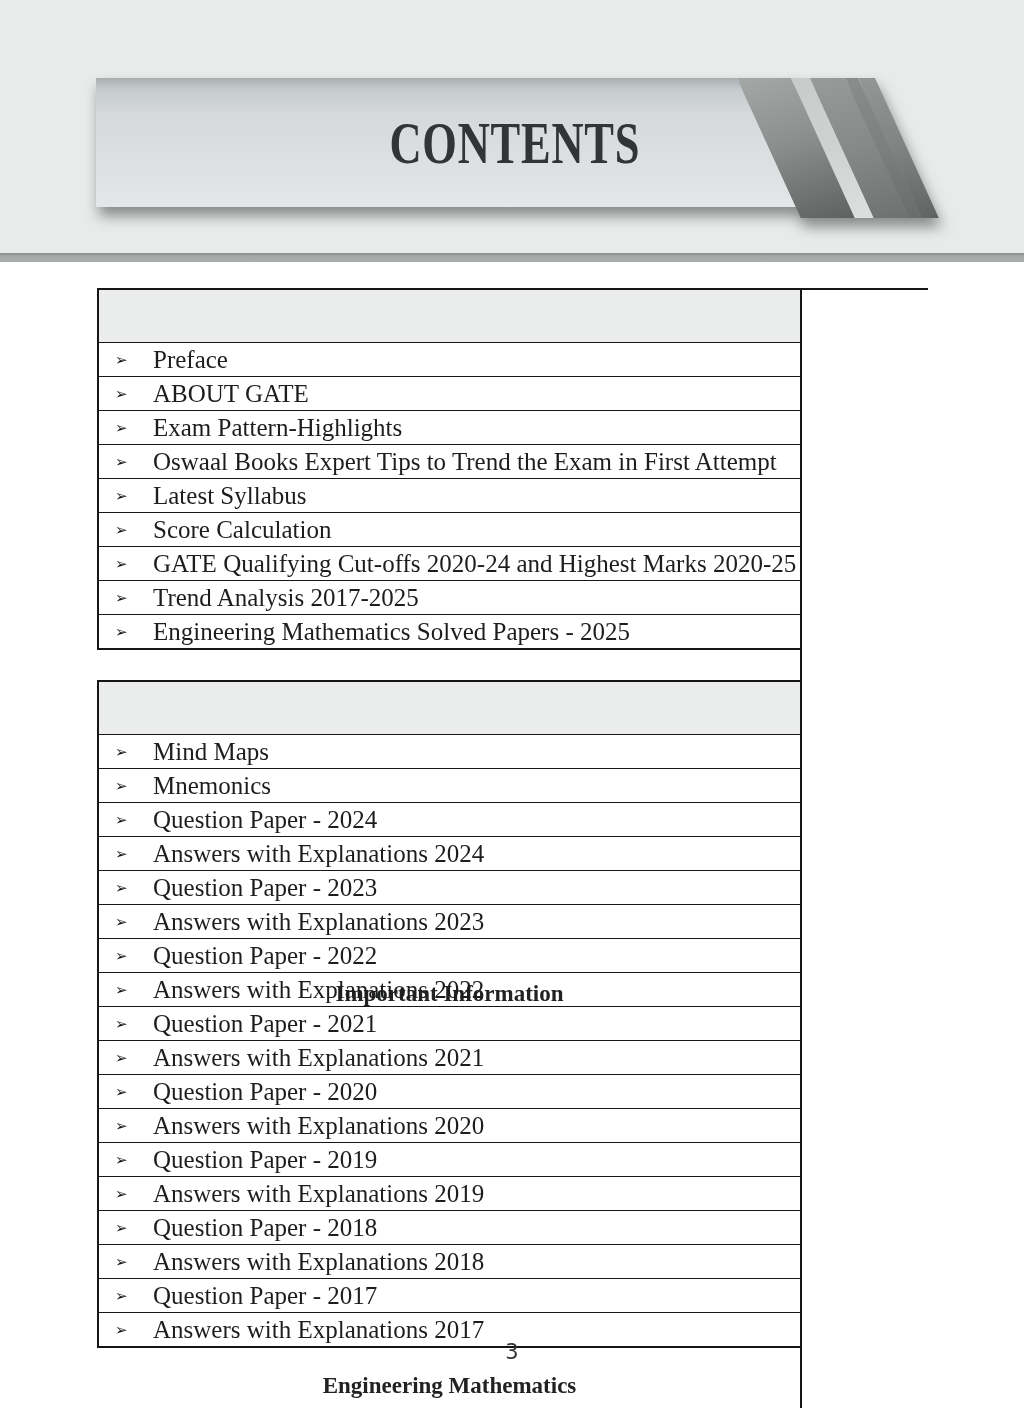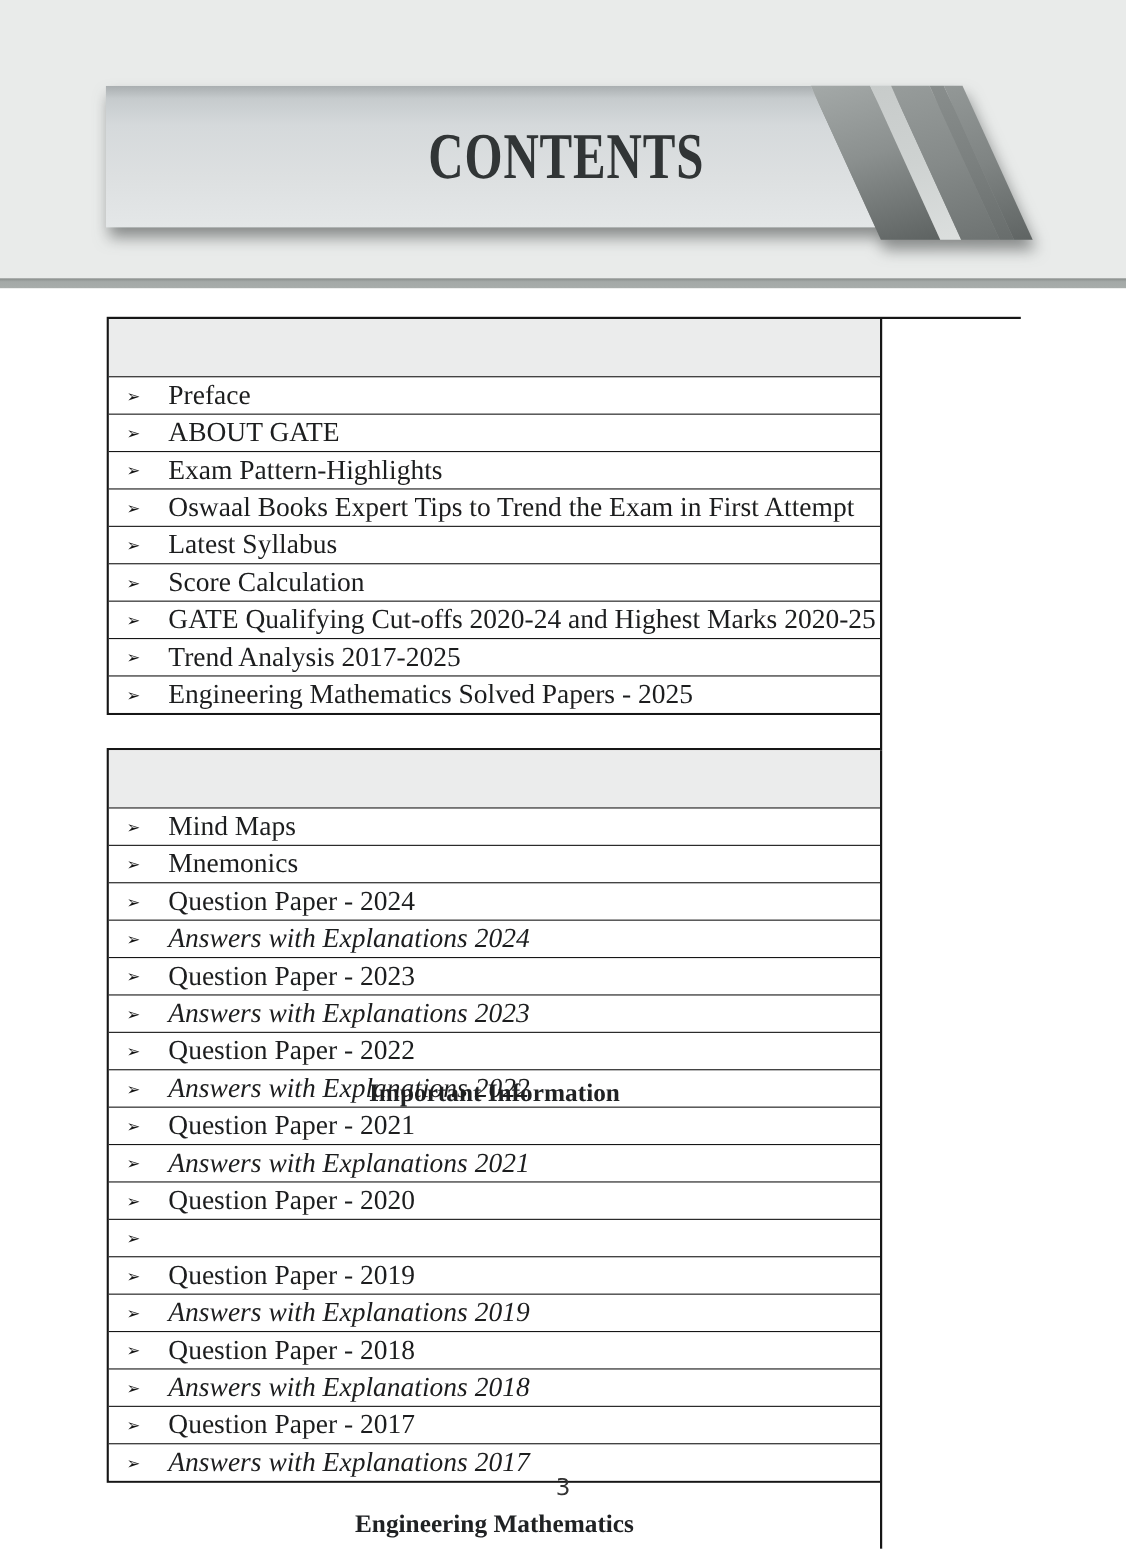--- a/index.html
+++ b/index.html
@@ -100,21 +100,21 @@
     font-size: 15px;
     color: #141414;
     width: 38px;
     flex: 0 0 38px;
   }
   .row-title {
     font-size: 25px;
     color: #1c1d1e;
     white-space: nowrap;
   }
-  .row-title.italic { font-style: italic; }
+  .row-title.italic { }
   .td.page-cell {
     display: flex; align-items: center; justify-content: center;
     font-size: 20px;
     color: #1c1d1e;
   }
   
   .folio {
     position: absolute; left: 0; top: 1340px;
     width: 1024px;
     text-align: center;
@@ -317,20 +317,21 @@
     <div class="td title-cell">
       <span class="bullet">➢</span>
       <span class="row-title">Question Paper - 2020</span>
     </div>
     <div class="td page-cell">119 - 126</div>
   </div>
 
   <div class="tr">
     <div class="td title-cell">
       <span class="bullet">➢</span>
+      <span class="row-title italic">Answers with Explanations 2020</span>
     </div>
     <div class="td page-cell">127 - 136</div>
   </div>
 
   <div class="tr">
     <div class="td title-cell">
       <span class="bullet">➢</span>
       <span class="row-title">Question Paper - 2019</span>
     </div>
     <div class="td page-cell">137 - 144</div>

